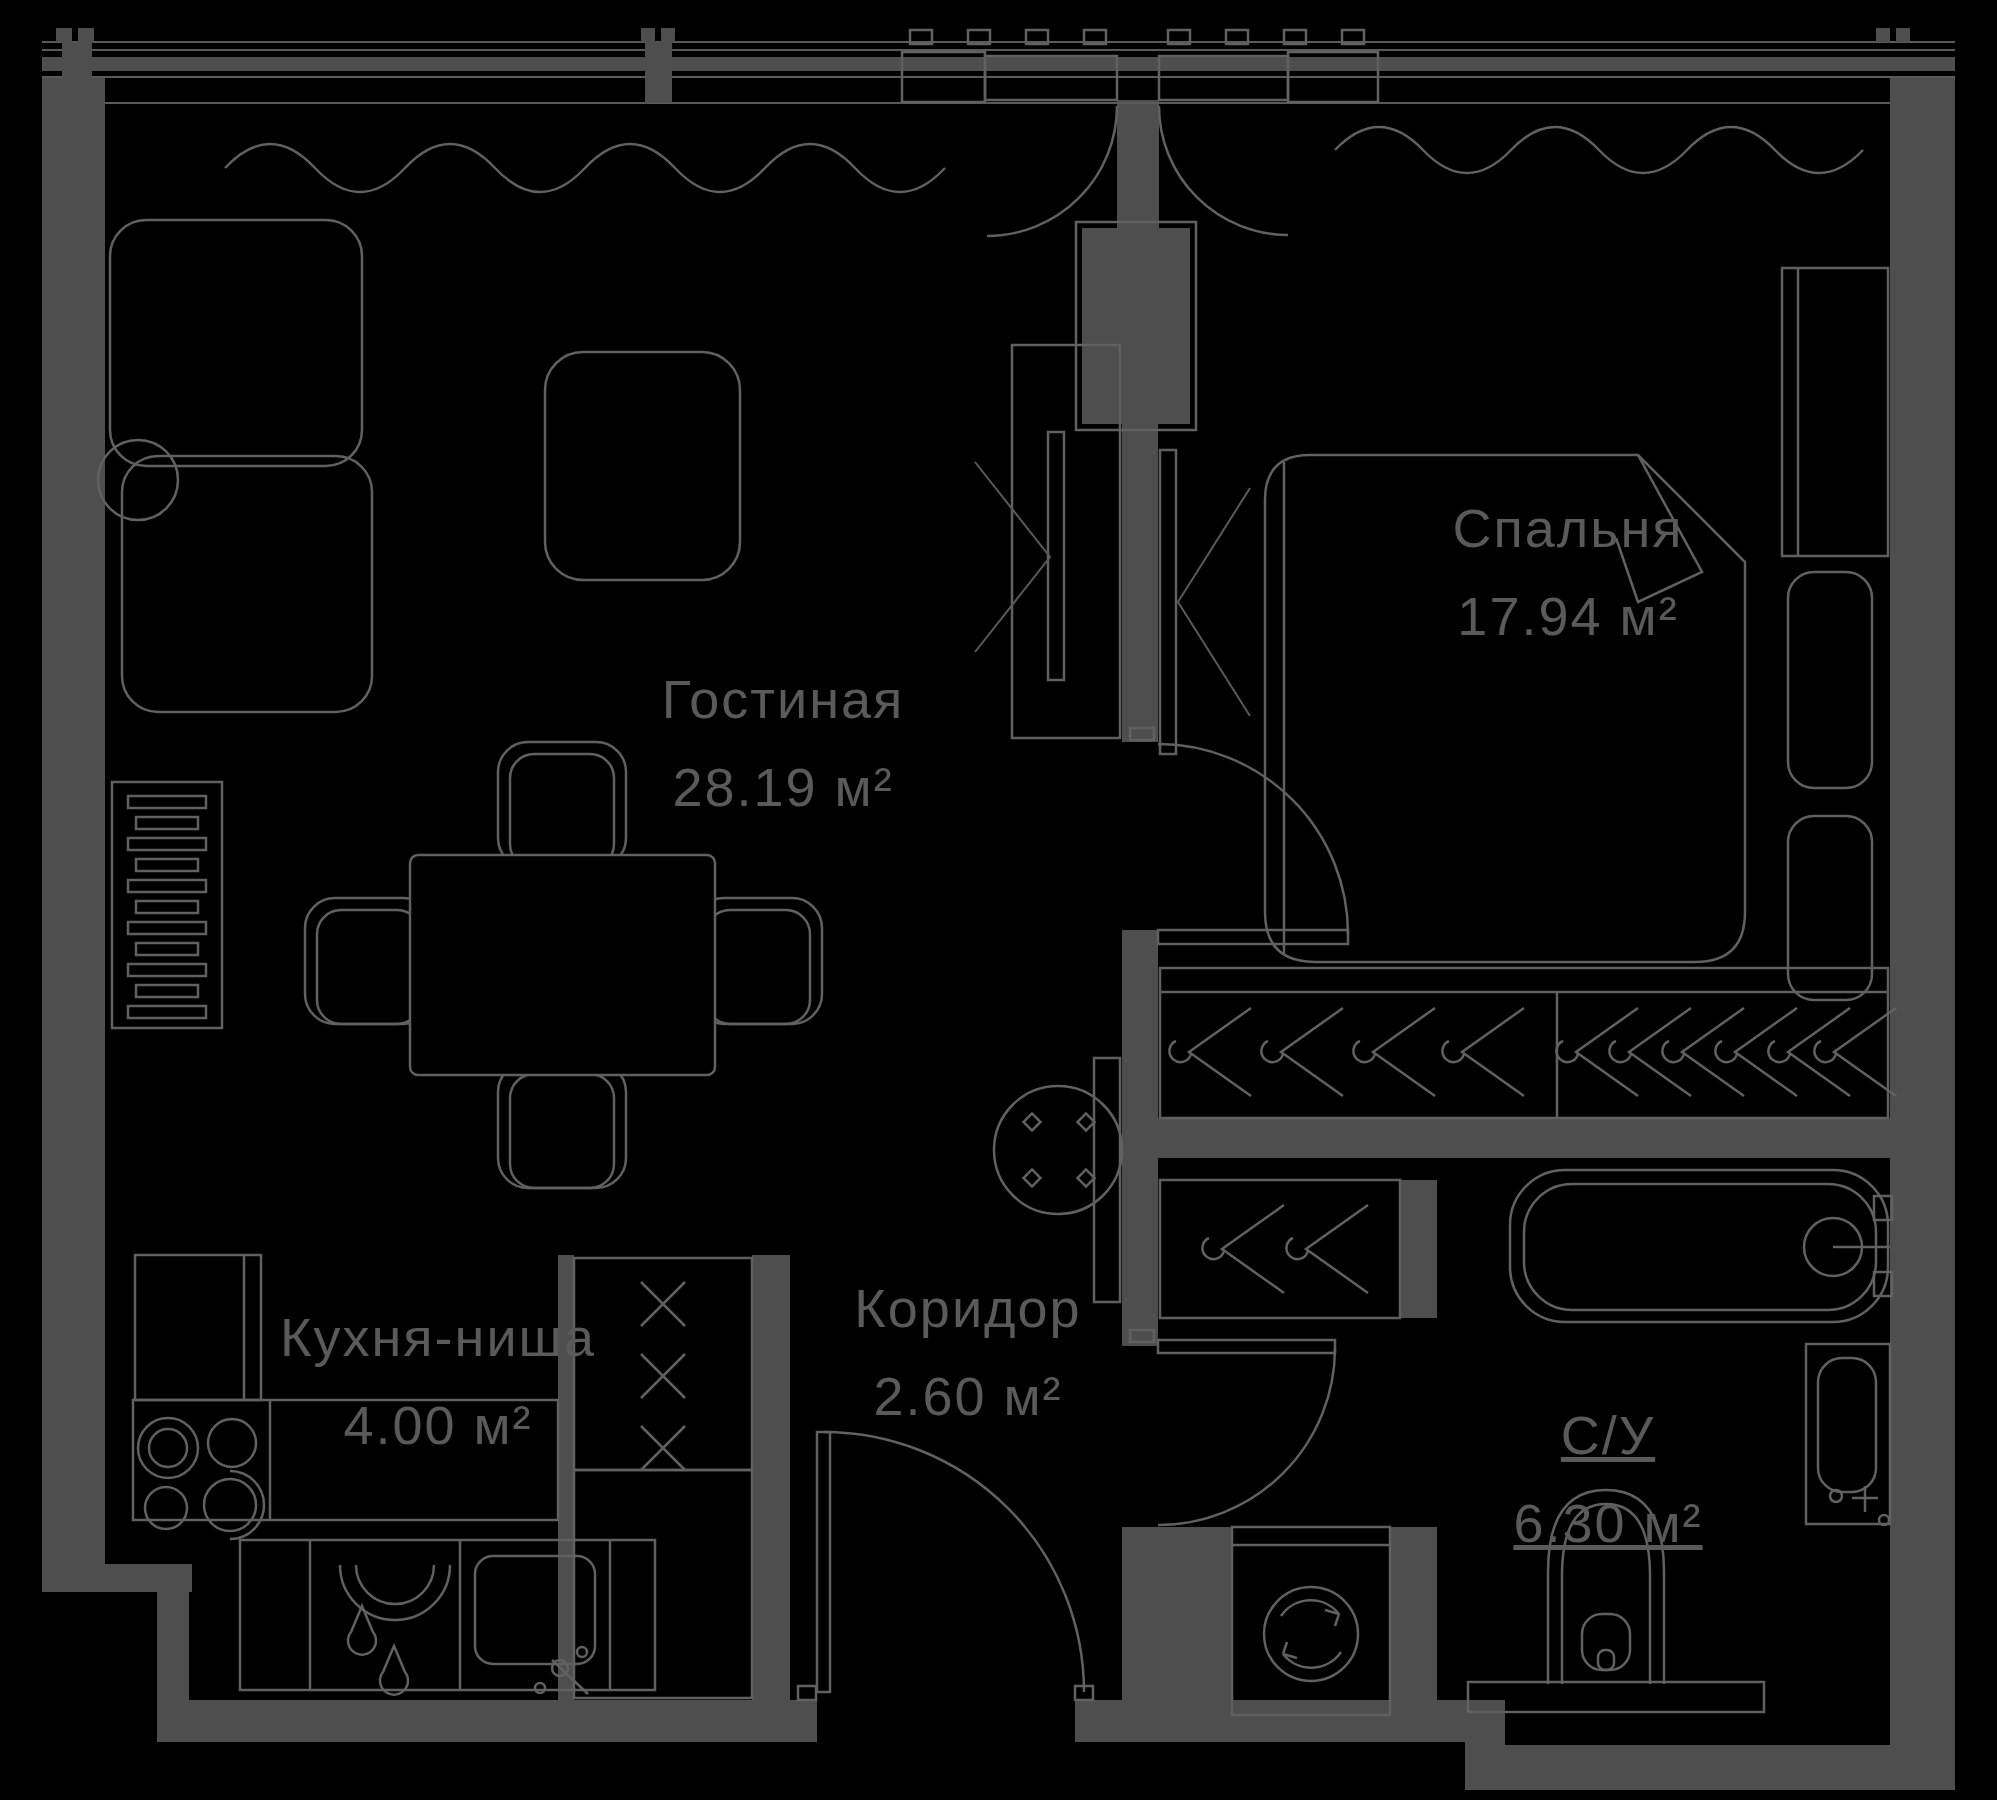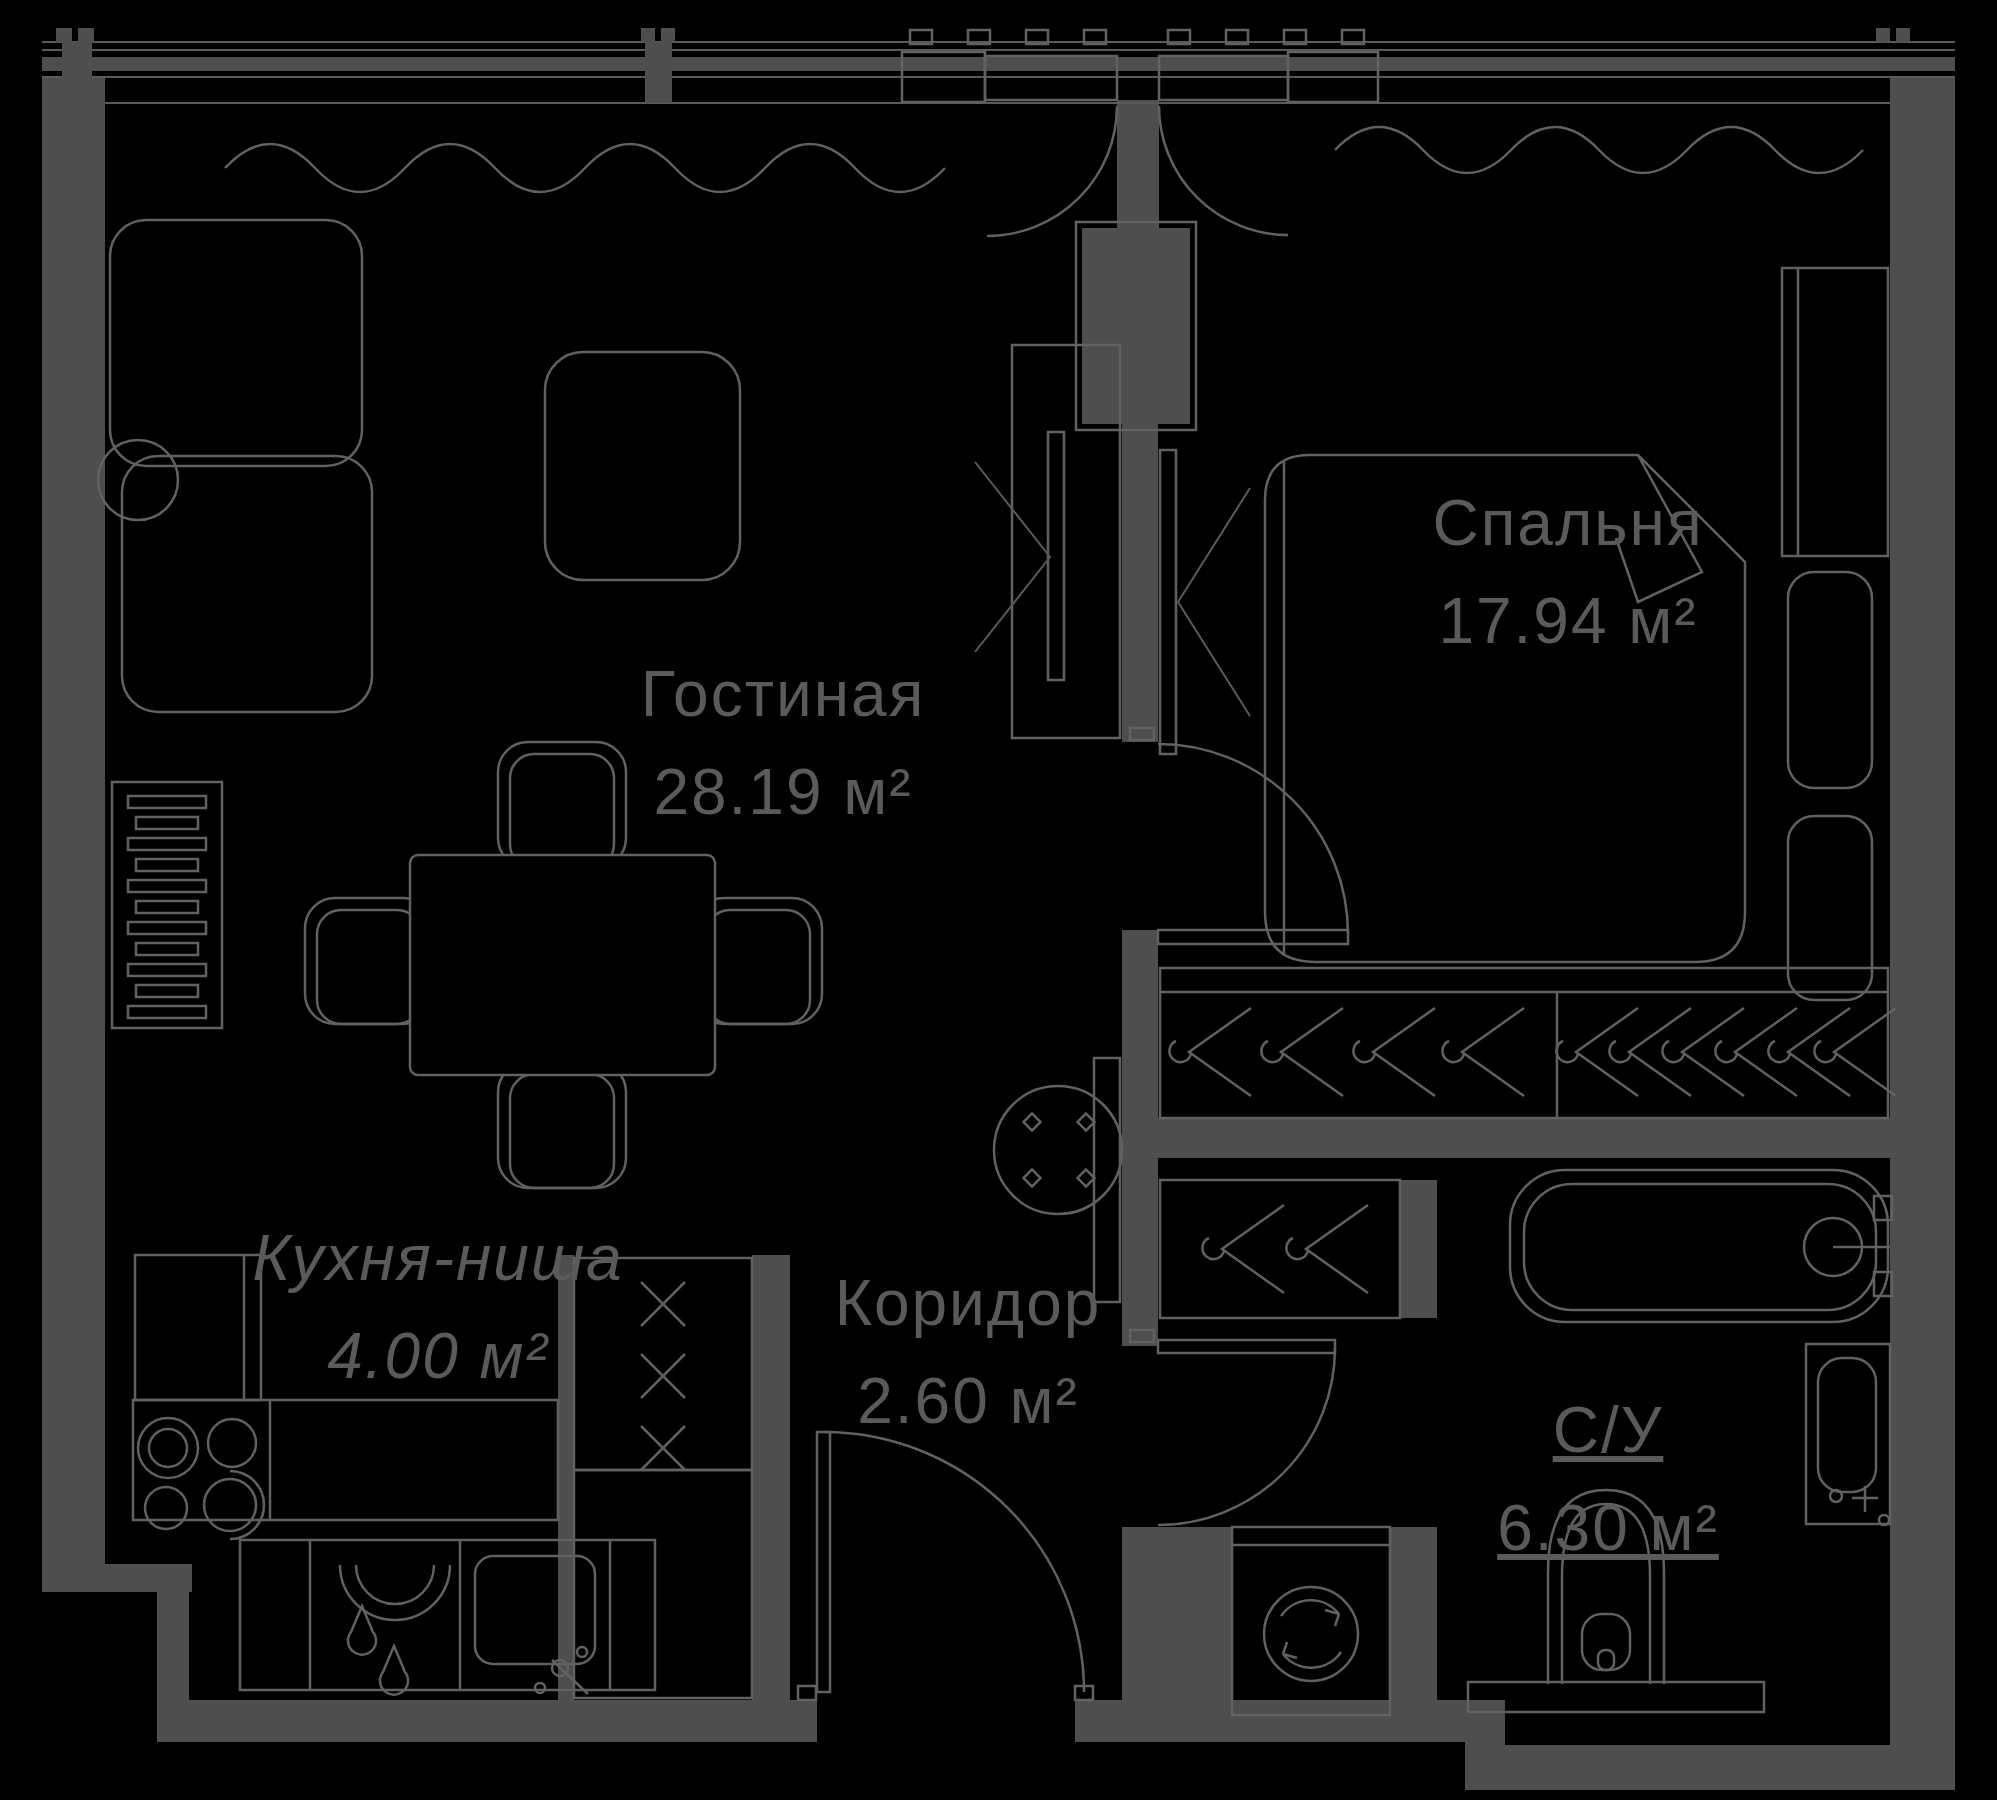--- a/index.html
+++ b/index.html
@@ -3,25 +3,25 @@
 <meta charset="utf-8">
 <style>
   html,body{margin:0;padding:0;background:#000;}
   .plan{position:relative;width:1997px;height:1800px;background:#000;overflow:hidden;
         font-family:"Liberation Sans", sans-serif;}
   .plan svg{position:absolute;left:0;top:0;}
   .wall{fill:#4e4e4e;stroke:none;}
   .ln{fill:none;stroke:#616161;stroke-width:2.5;}
   .ln2{fill:none;stroke:#5a5a5a;stroke-width:2;}
   .room-label{position:absolute;transform:translate(-50%,-50%);text-align:center;
-              color:#5a5a5a;font-size:64px;letter-spacing:2px;white-space:nowrap;line-height:1;}
+              color:#5a5a5a;font-size:54px;letter-spacing:2px;white-space:nowrap;line-height:1;}
   .room-label .area{display:block;margin-top:34px;}
   .lbl-living{left:783px;top:695px;margin-top:48px;}
   .lbl-bedroom{left:1568px;top:572px;}
-  .lbl-kitchen{left:438px;top:1307px;font-style:italic;}
+  .lbl-kitchen{left:438px;top:1381px;}
   .lbl-corridor{left:968px;top:1352px;text-align:center;}
   .lbl-bath{left:1608px;top:1479px;text-decoration:underline;}
 </style>
 </head>
 <body>
 
 <div class="plan">
 <svg viewBox="0 0 1997 1800" width="1997" height="1800">
 
   <defs>

